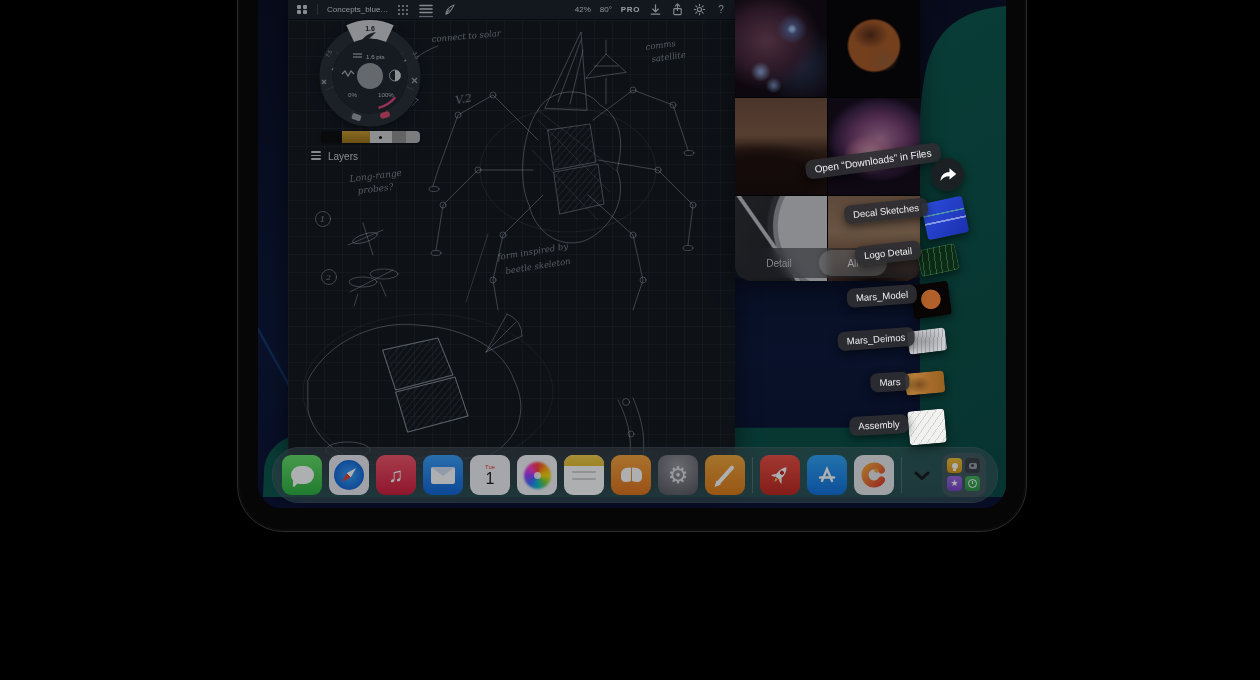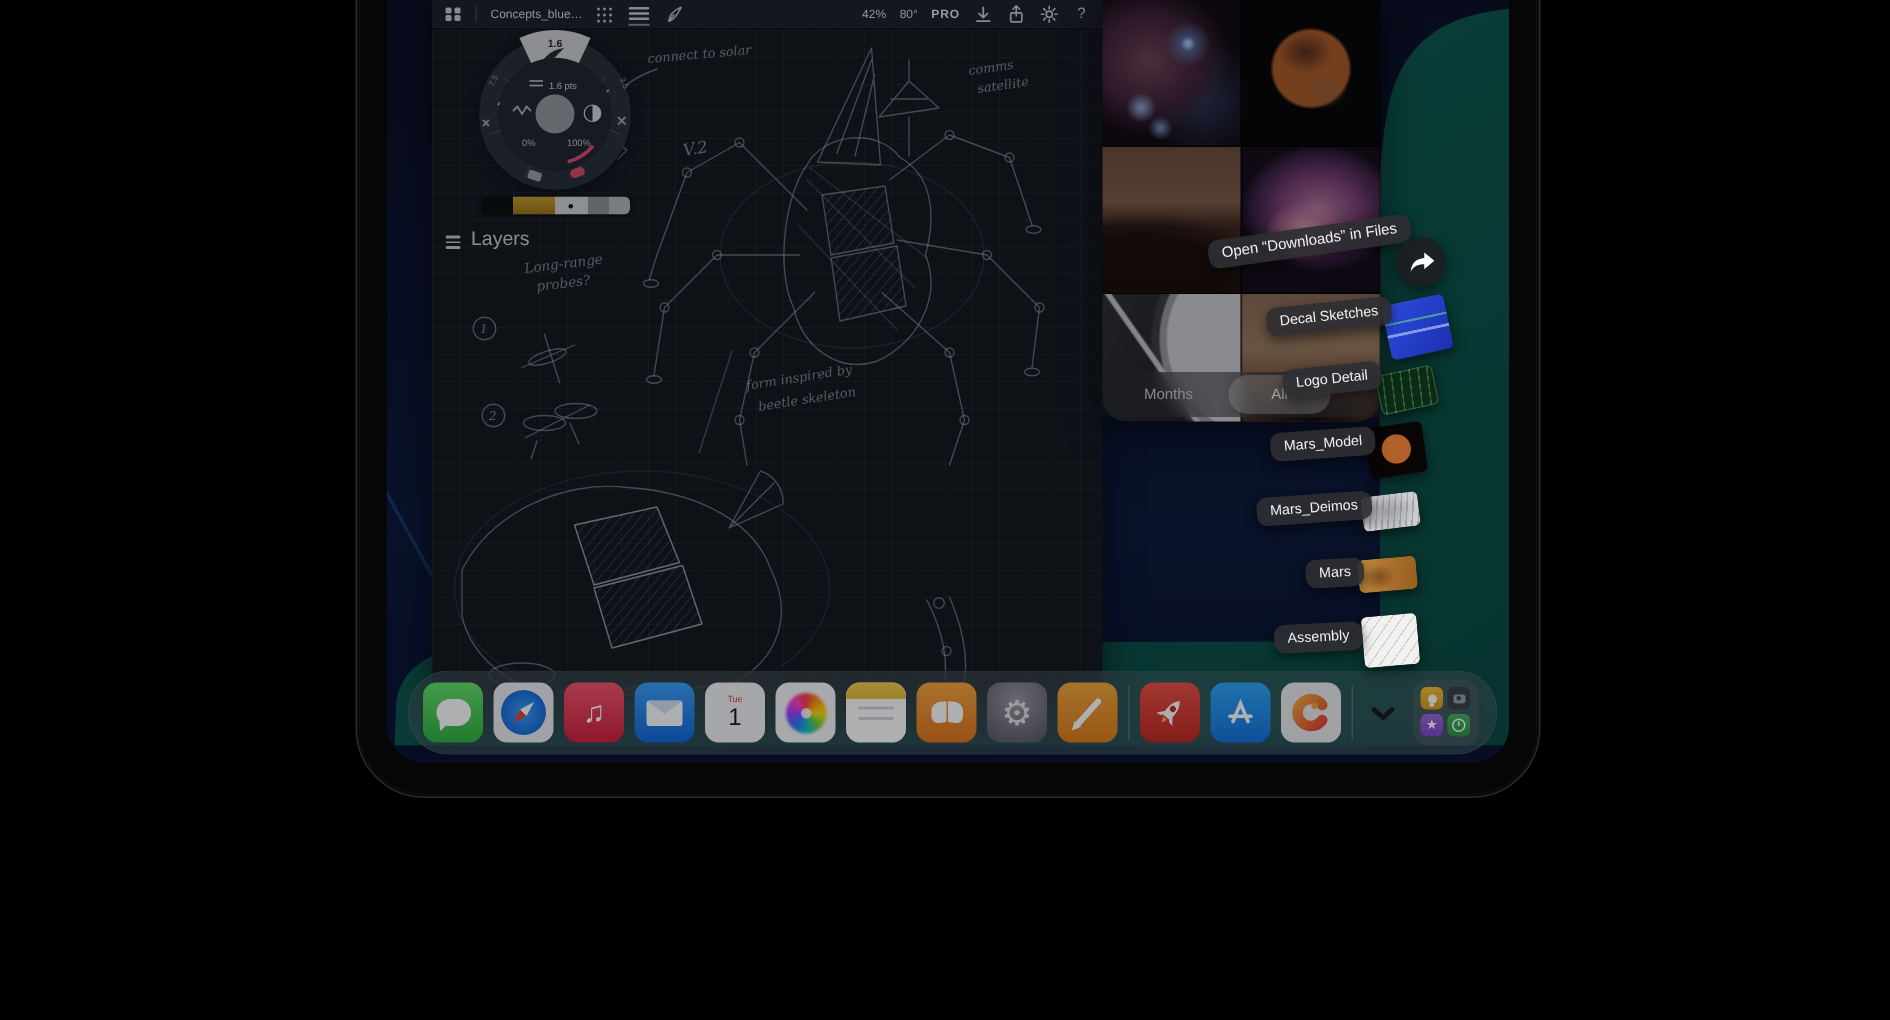--- a/index.html
+++ b/index.html
@@ -32,21 +32,21 @@
     background-image:linear-gradient(rgba(150,175,195,.06) 1px,transparent 1px),
       linear-gradient(90deg,rgba(150,175,195,.06) 1px,transparent 1px);
     background-size:18px 18px}
   .sketch{position:absolute;left:0;top:0}
   .toolwheel{position:absolute;left:24px;top:-2px;filter:drop-shadow(0 2px 4px rgba(0,0,0,.5))}
   .colorbar{position:absolute;left:33px;top:111px;width:99px;height:12px;border-radius:3px;overflow:hidden;
     display:flex;box-shadow:0 1px 3px rgba(0,0,0,.5)}
   .colorbar .sw{height:100%}
   .sw-dot{position:relative}
   .sw-dot::after{content:"";position:absolute;left:9px;top:4.5px;width:3px;height:3px;border-radius:50%;background:#111}
-  .layers-row{position:absolute;left:9px;top:131px;display:flex;align-items:flex-end;gap:7px;color:#c9ced3;font-size:13px}
+  .layers-row{position:absolute;left:23px;top:131px;display:flex;align-items:flex-start;gap:7px;color:#c9ced3;font-size:10px}
   .hamb{display:flex;flex-direction:column;gap:2px}
   .hamb i{width:10px;height:1.6px;background:#c2c7cc;border-radius:1px}
 
   
   .win-photos{position:absolute;left:477px;top:0;width:185px;height:281px;border-radius:0 0 16px 16px;
     overflow:hidden;z-index:10;background:#000;box-shadow:0 6px 24px rgba(0,0,0,.55)}
   .pgrid{display:grid;grid-template-columns:92px 92px;grid-template-rows:97px 97px 86px;gap:1px;background:#000}
   .pcell{width:100%;height:100%}
   .ph-neb1{background:
     radial-gradient(circle at 62% 30%,rgba(165,195,240,.95) 0 1.5px,rgba(95,135,205,.55) 5px,transparent 15px),
@@ -400,21 +400,21 @@
     <div class="win-photos">
       <div class="pgrid">
         <div class="pcell ph-neb1"></div>
         <div class="pcell ph-mars"></div>
         <div class="pcell ph-scape"></div>
         <div class="pcell ph-neb2"></div>
         <div class="pcell ph-probe"></div>
         <div class="pcell ph-desert"></div>
       </div>
       <div class="segbar">
-        <span class="seg-months">Months</span>
+        <span class="seg-months">Detail</span>
         <span class="seg-all">All</span>
       </div>
     </div>
 
     <div class="dock">
       <div class="app ic-msg">
           <span class="bubble"></span>
         </div>
       <div class="app ic-safari">
           <span class="compass">

